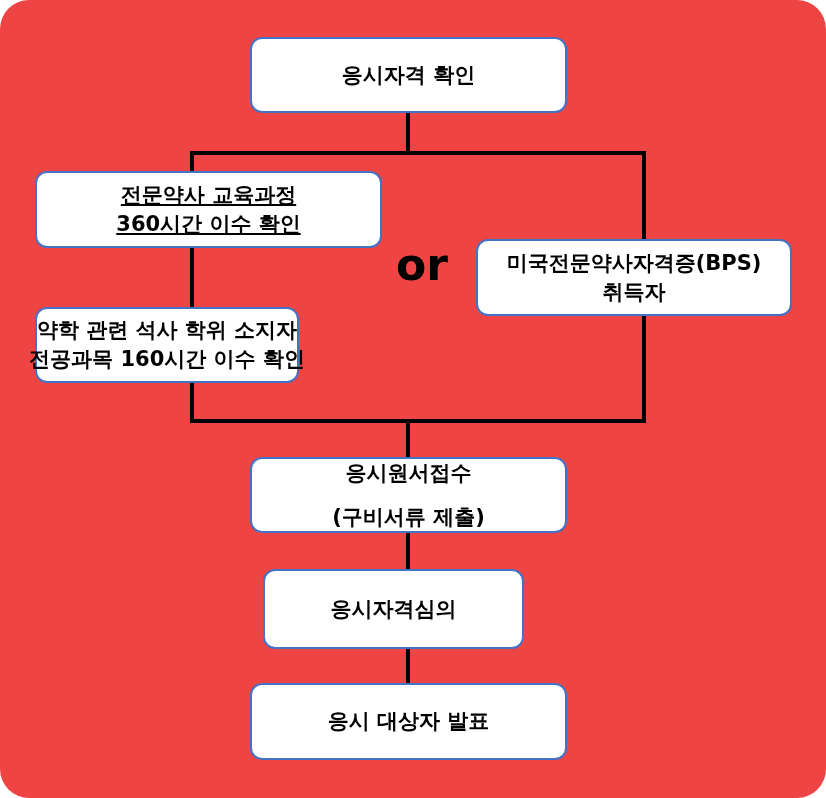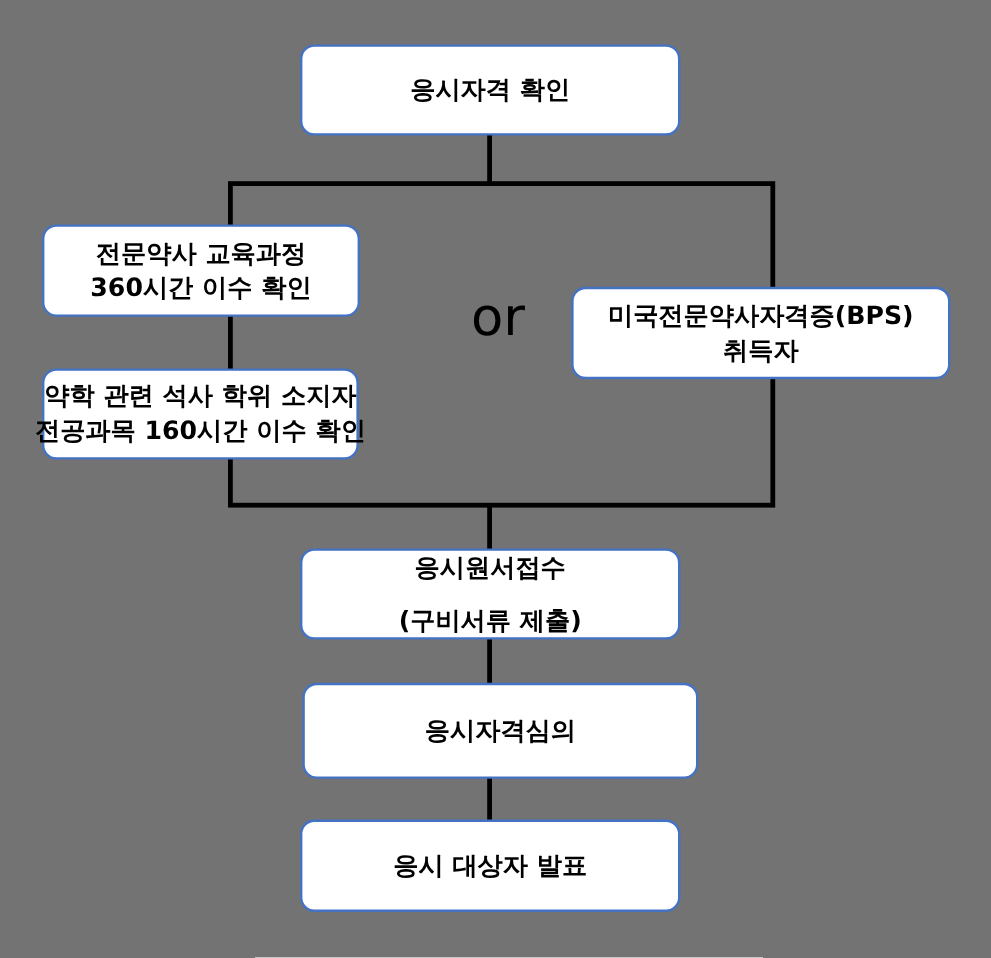--- a/index.html
+++ b/index.html
@@ -4,23 +4,24 @@
 <style>
   html, body {
     margin: 0;
     padding: 0;
     background: #ffffff;
   }
   .canvas {
     position: relative;
     width: 826px;
     height: 798px;
-    background: #737373;
+    background: #ef4444;
     font-family: "DejaVu Sans", "Liberation Sans", sans-serif;
     overflow: hidden;
+    border-radius: 29px;
   }
   .frame {
     position: absolute;
     box-sizing: border-box;
     border: 4px solid #000000;
     background: transparent;
     z-index: 1;
   }
   .connector-v {
     position: absolute;
@@ -44,42 +45,42 @@
     font-size: 21px;
     line-height: 29px;
     text-align: center;
     white-space: nowrap;
   }
   .or-label {
     position: absolute;
     z-index: 2;
     color: #000000;
     font-size: 44px;
-    font-weight: 400;
+    font-weight: 700;
     line-height: 1;
-    text-align: center;
+    text-align: right;
   }
 </style>
 </head>
 <body>
 
 <div class="canvas">
 
   <div class="frame" style="left:190px; top:151px; width:456px; height:272px;"></div>
 
   <div class="connector-v" style="left:406px; top:112px; height:42px;"></div>
   <div class="connector-v" style="left:406px; top:421px; height:38px;"></div>
   <div class="connector-v" style="left:406px; top:531px; height:40px;"></div>
   <div class="connector-v" style="left:406px; top:647px; height:38px;"></div>
 
   <div class="node" style="left:250px; top:37px; width:317px; height:76px;">
     <span>응시자격 확인</span>
   </div>
 
-  <div class="node" style="left:35px; top:187px; width:265px; height:77px;">
+  <div class="node" style="left:35px; top:171px; width:347px; height:77px;text-decoration:underline;">
     <span>전문약사 교육과정</span>
     <span>360시간 이수 확인</span>
   </div>
 
   <div class="node" style="left:35px; top:307px; width:264px; height:76px;">
     <span>약학 관련 석사 학위 소지자</span>
     <span>전공과목 160시간 이수 확인</span>
   </div>
 
   <div class="or-label" style="left:382px; top:243px; width:66px;">or</div>
@@ -87,21 +88,21 @@
   <div class="node" style="left:476px; top:239px; width:316px; height:77px;align-items:center;">
     <span>미국전문약사자격증(BPS)</span>
     <span>취득자</span>
   </div>
 
   <div class="node" style="left:250px; top:457px; width:317px; height:76px;gap:15px;">
     <span>응시원서접수</span>
     <span>(구비서류 제출)</span>
   </div>
 
-  <div class="node" style="left:252px; top:569px; width:330px; height:80px;">
+  <div class="node" style="left:263px; top:569px; width:261px; height:80px;">
     <span>응시자격심의</span>
   </div>
 
   <div class="node" style="left:250px; top:683px; width:317px; height:77px;">
     <span>응시 대상자 발표</span>
   </div>
 
 </div>
 
 </body></html>

